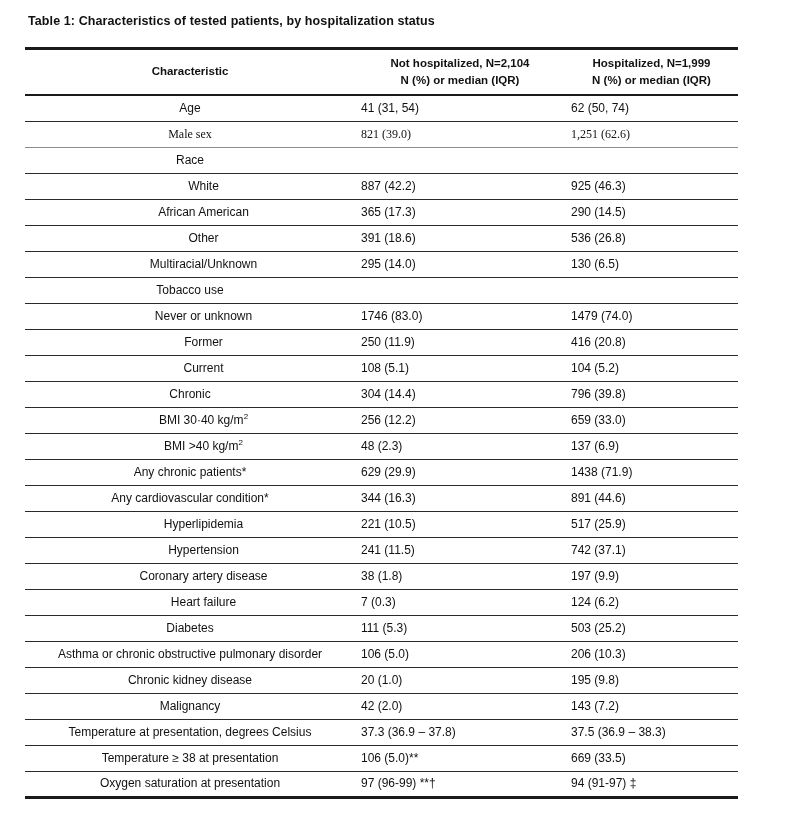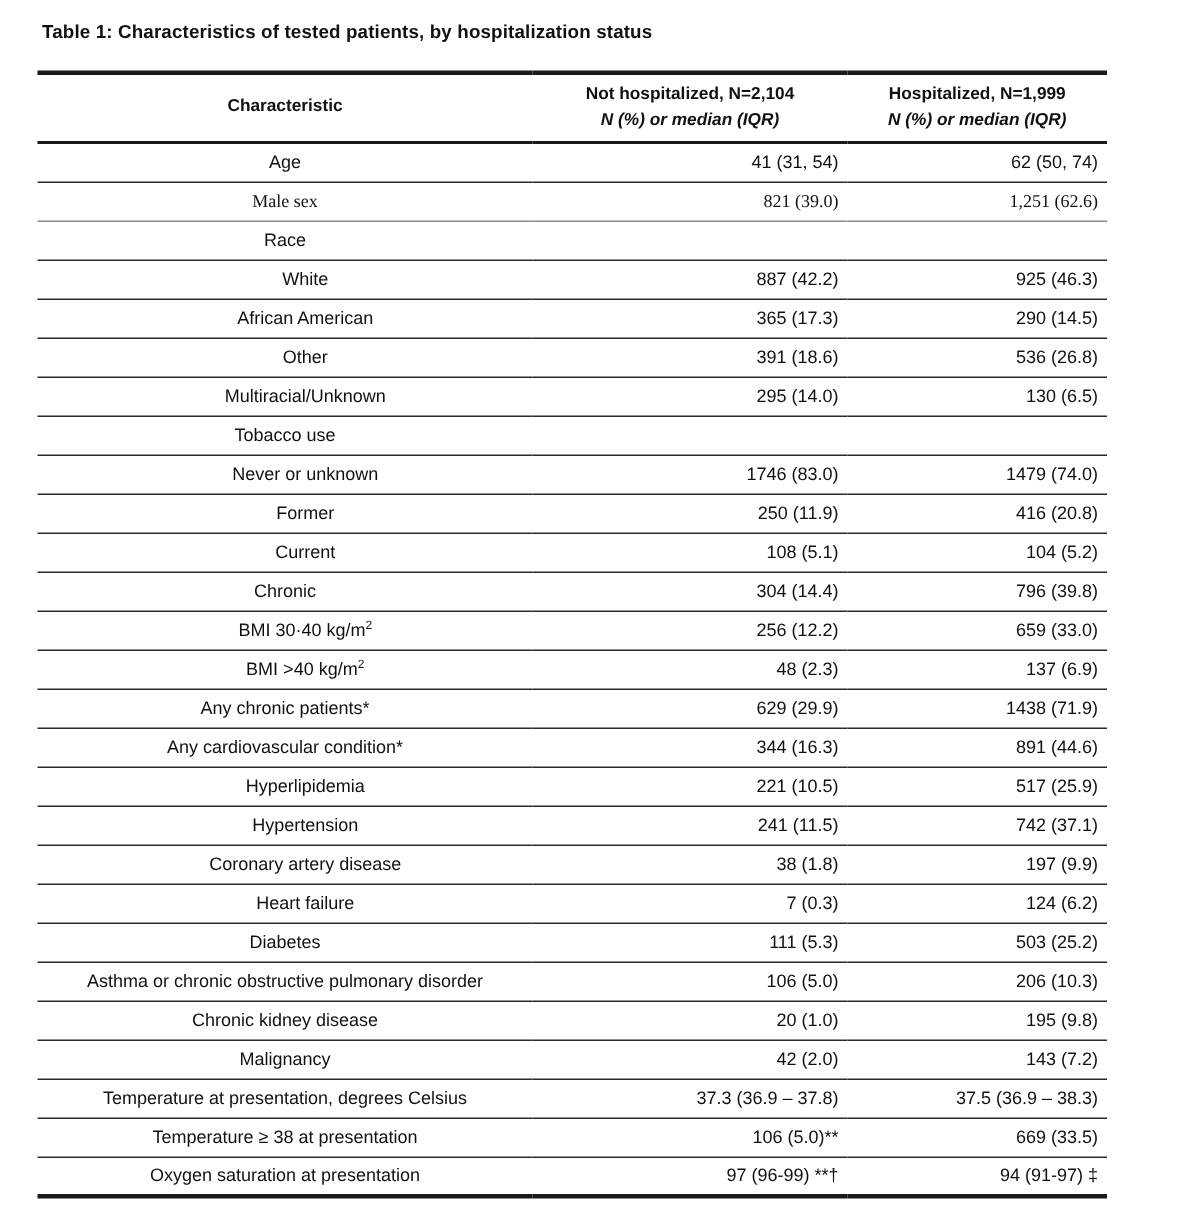--- a/index.html
+++ b/index.html
@@ -65,21 +65,21 @@
 
   th.th-char {
     text-align: center;
     padding-left: 8px;
     vertical-align: middle;
   }
   th.th-val {
     text-align: center;
   }
   th .hl1 { display: block; }
-  th .hl2 { display: block; font-style: italic; }
+  th .hl2 { display: block; }
 
   table.chartable tbody tr {
     border-bottom: 1.6px solid #2a2a2a;
   }
   table.chartable tbody tr.rule-light {
     border-bottom: 1.6px solid #8c8c8c;
     font-family: Liberation Serif, serif;
   }
   table.chartable tbody tr.last-row {
     border-bottom: 3px solid #1a1a1a;
@@ -96,21 +96,21 @@
 
   td.c-label {
     text-align: center;
     padding-left: 8px;
     white-space: nowrap;
   }
   td.c-label.indent {
     padding-left: 33px;
   }
   td.c-val {
-    text-align: right;
+    text-align: left;
     white-space: nowrap;
   }
 
   sup.sup {
     font-size: 8px;
     vertical-align: super;
     line-height: 0;
   }
 </style>
 </head>

